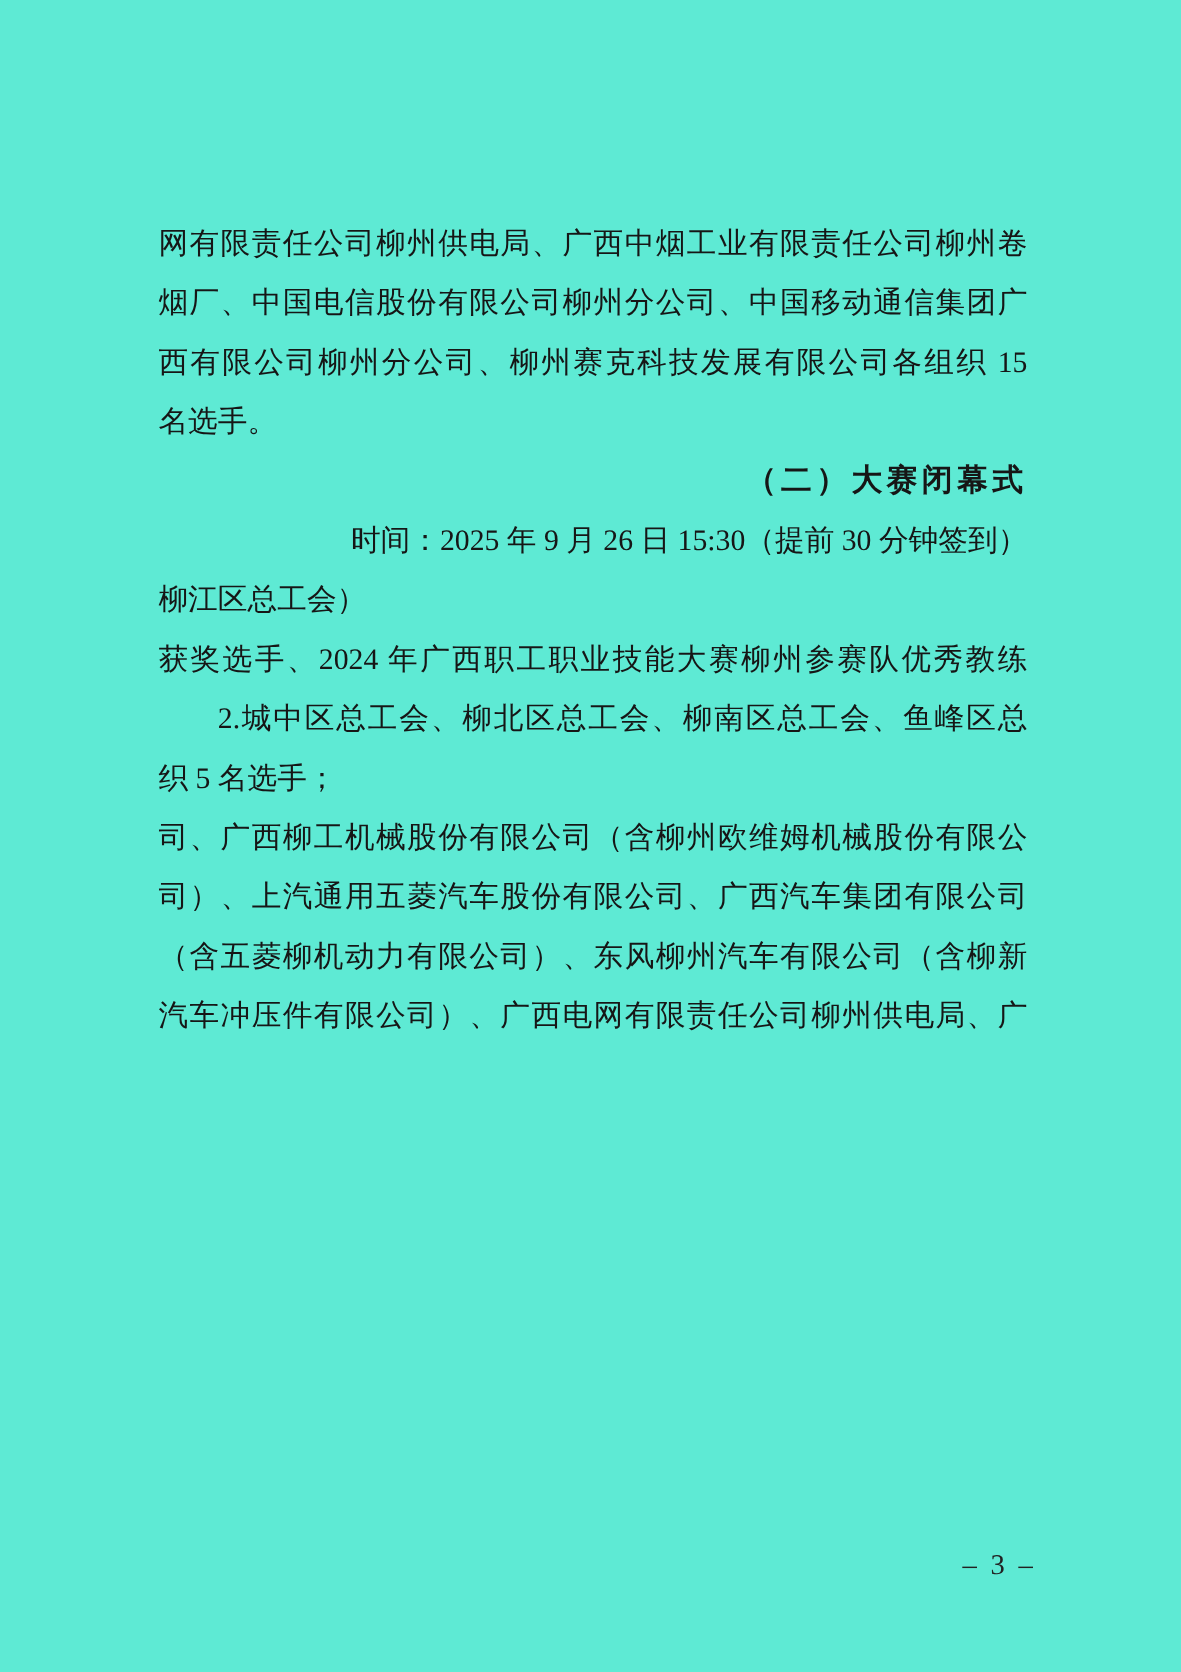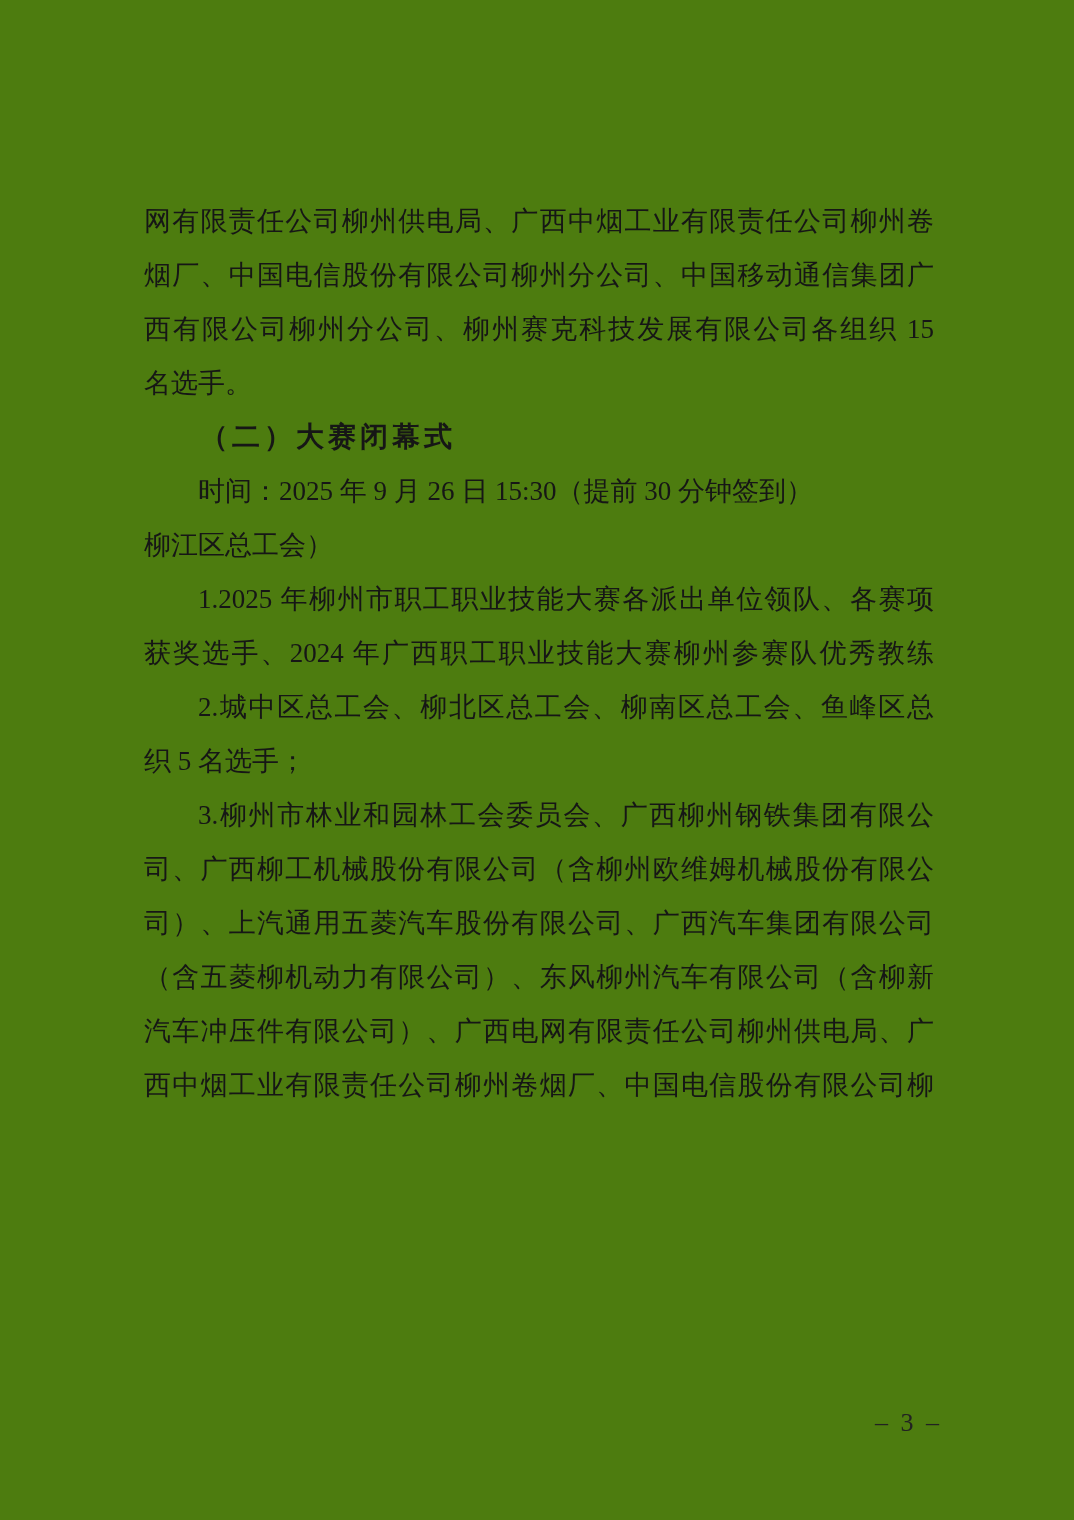--- a/index.html
+++ b/index.html
@@ -11,41 +11,42 @@
     height: 1520px;
     position: relative;
     background: #ffffff;
     font-family: "Liberation Serif", "DejaVu Serif", serif;
     color: #161616;
     overflow: hidden;
   }
   .page {
     position: absolute;
     inset: 0;
-    background: #4d7c0f;
+    background: #5eead4;
   }
   .content {
     position: absolute;
     left: 144px;
     top: 194px;
     width: 790px;
   }
   .ln {
     font-size: 27px;
     line-height: 54px;
     height: 54px;
     font-weight: 400;
     letter-spacing: 0;
   }
   .just {
     text-align: justify;
     text-align-last: justify;
   }
   .indent {
     text-indent: 2em;
+    text-align: right;
   }
   .heading {
     font-weight: 700;
     font-size: 28px;
     letter-spacing: 4px;
   }
   .footer {
     position: absolute;
     top: 1408px;
     right: 132px;
@@ -60,25 +61,22 @@
 
 <div class="page">
   <div class="content">
     <div class="ln just">网有限责任公司柳州供电局、广西中烟工业有限责任公司柳州卷</div>
     <div class="ln just">烟厂、中国电信股份有限公司柳州分公司、中国移动通信集团广</div>
     <div class="ln just">西有限公司柳州分公司、柳州赛克科技发展有限公司各组织 15</div>
     <div class="ln">名选手。</div>
     <div class="ln heading indent">（二）大赛闭幕式</div>
     <div class="ln indent">时间：2025 年 9 月 26 日 15:30（提前 30 分钟签到）</div>
     <div class="ln">柳江区总工会）</div>
-    <div class="ln just indent">1.2025 年柳州市职工职业技能大赛各派出单位领队、各赛项</div>
     <div class="ln just">获奖选手、2024 年广西职工职业技能大赛柳州参赛队优秀教练</div>
     <div class="ln just indent">2.城中区总工会、柳北区总工会、柳南区总工会、鱼峰区总</div>
     <div class="ln">织 5 名选手；</div>
-    <div class="ln just indent">3.柳州市林业和园林工会委员会、广西柳州钢铁集团有限公</div>
     <div class="ln just">司、广西柳工机械股份有限公司（含柳州欧维姆机械股份有限公</div>
     <div class="ln just">司）、上汽通用五菱汽车股份有限公司、广西汽车集团有限公司</div>
     <div class="ln just">（含五菱柳机动力有限公司）、东风柳州汽车有限公司（含柳新</div>
     <div class="ln just">汽车冲压件有限公司）、广西电网有限责任公司柳州供电局、广</div>
-    <div class="ln just">西中烟工业有限责任公司柳州卷烟厂、中国电信股份有限公司柳</div>
   </div>
   <div class="footer">– 3 –</div>
 </div>
 
 </body></html>

